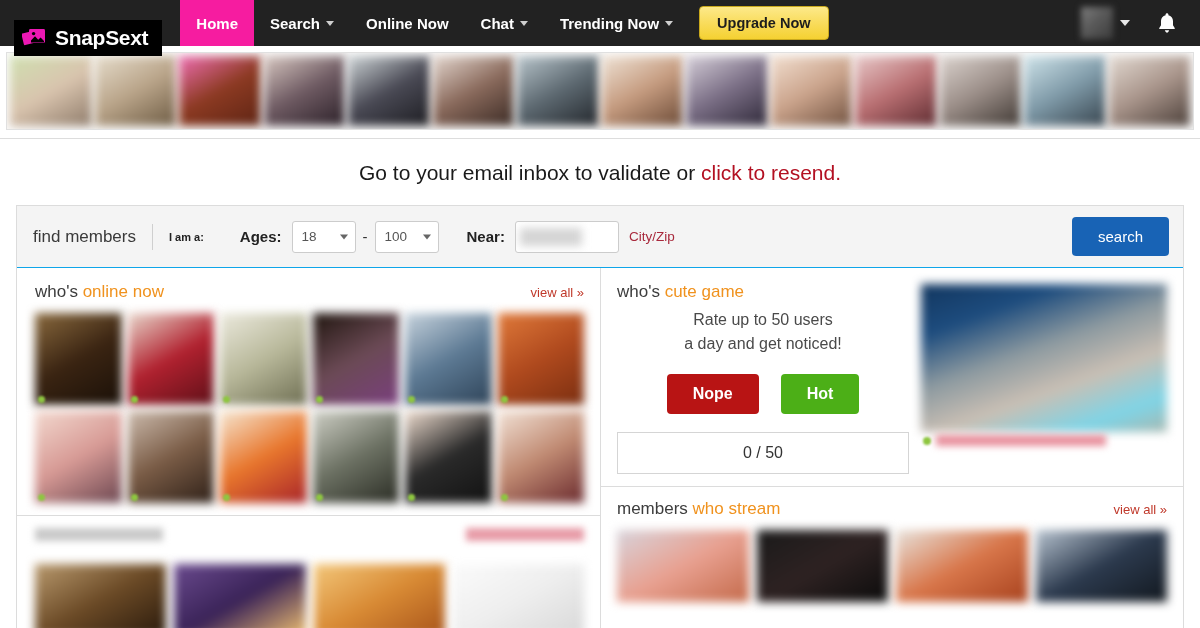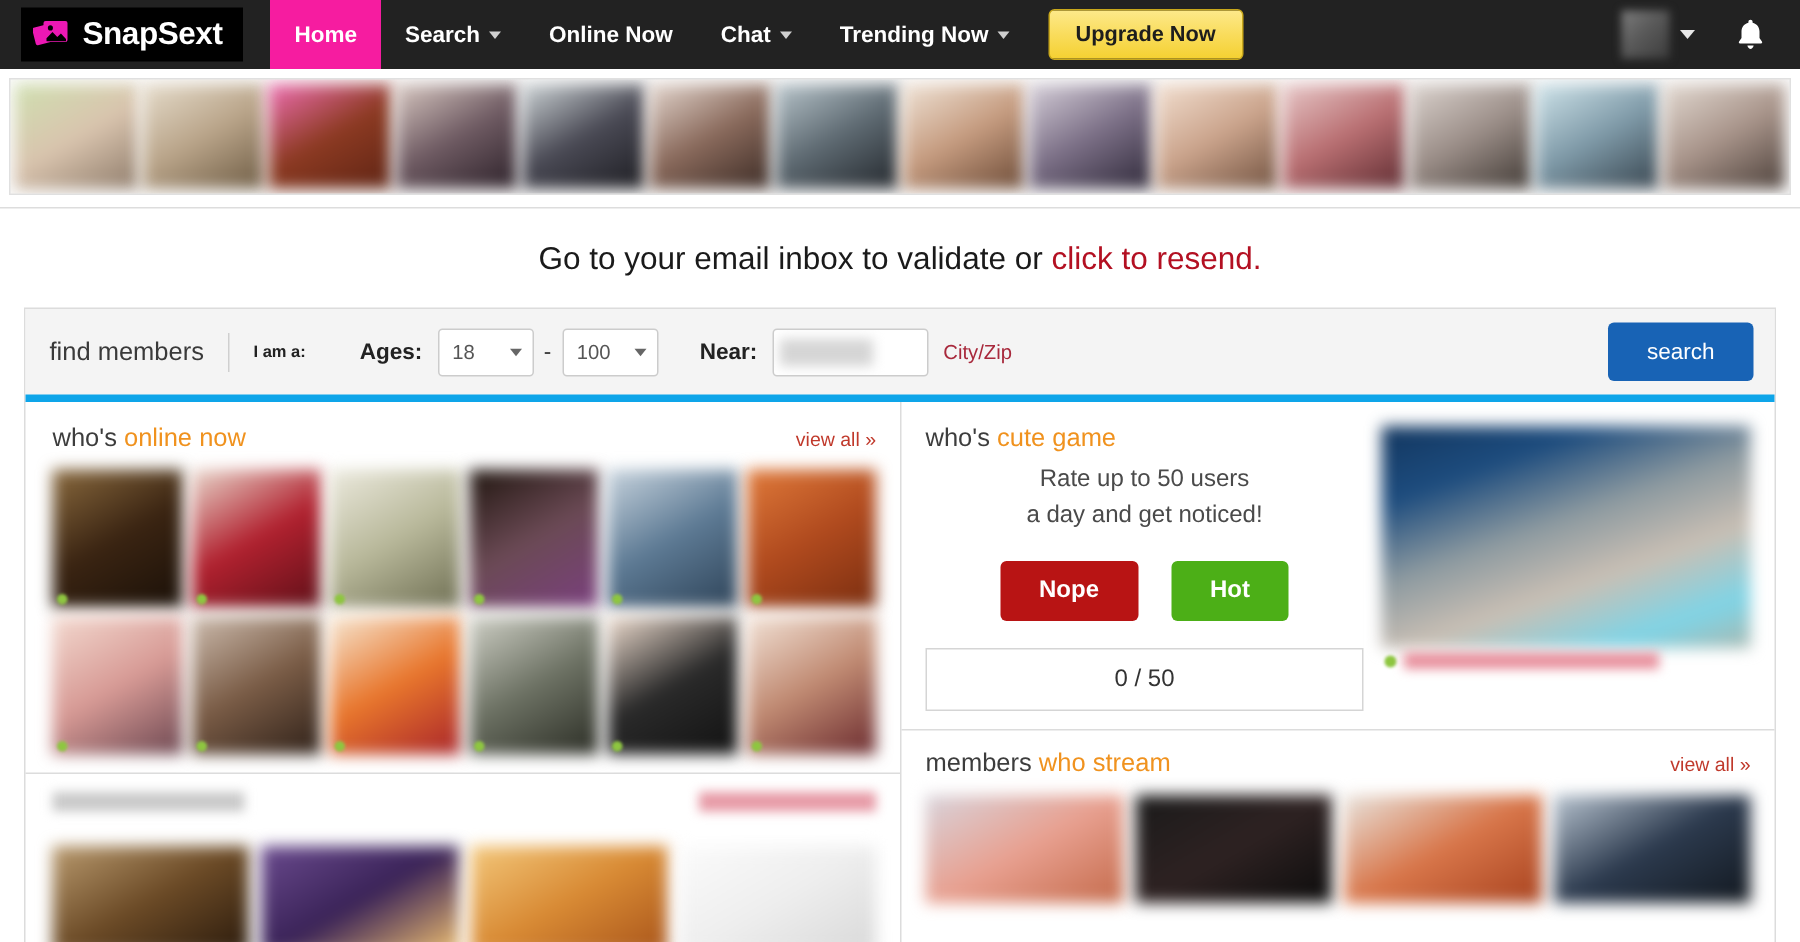--- a/index.html
+++ b/index.html
@@ -17,21 +17,21 @@
   .navbar {
     height: 46px;
     background: #222222;
     display: flex;
     align-items: stretch;
     position: relative;
     z-index: 20;
   }
   .logo-box {
     background: #000000;
-    margin: 5px 0 5px 14px;
+    margin: 20px 0 5px 14px;
     padding: 0 14px 0 8px;
     display: flex;
     align-items: center;
     gap: 7px;
     height: 36px;
   }
   .logo-icon { width: 26px; height: 24px; display: block; }
   .logo-text {
     color: #ffffff;
     font-size: 21px;
@@ -130,21 +130,21 @@
   }
 
   
   .content-wrap {
     margin: 0 16px;
     border: 1px solid #dcdcdc;
     background: #ffffff;
   }
   .findbar {
     background: #f4f4f4;
-    border-bottom: 5px solid #0ea5e9;
+    border-bottom: 1px solid #0ea5e9;
     height: 62px;
     display: flex;
     align-items: center;
     padding: 0 14px 0 16px;
     gap: 0;
   }
   .find-label {
     font-size: 17px;
     color: #3a3a3a;
     padding-right: 16px;

